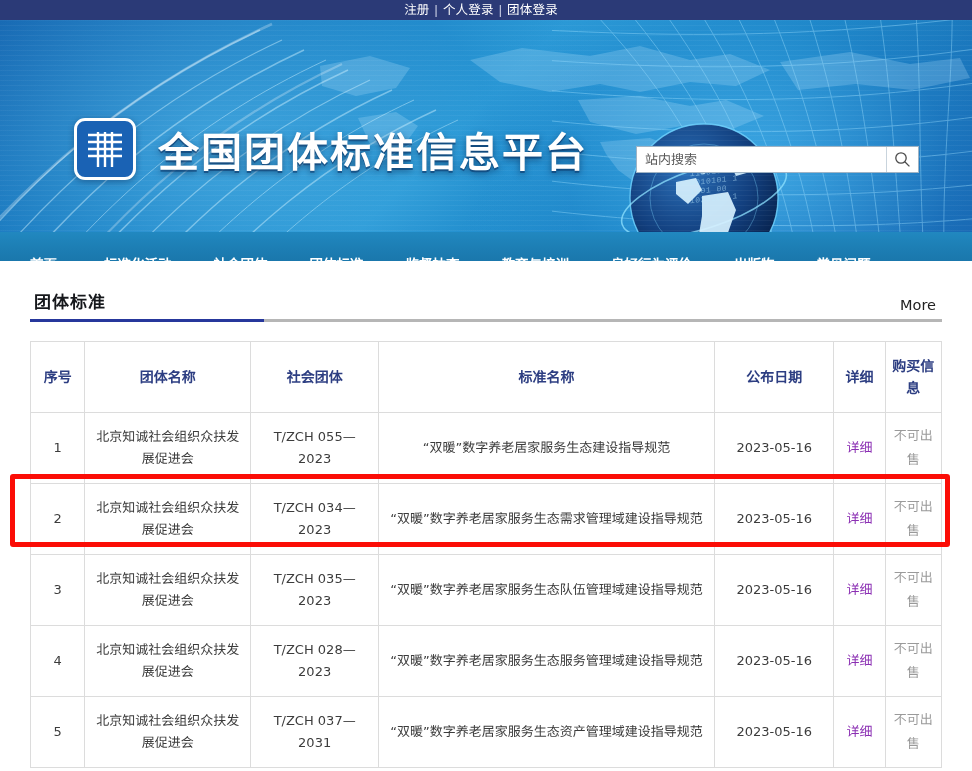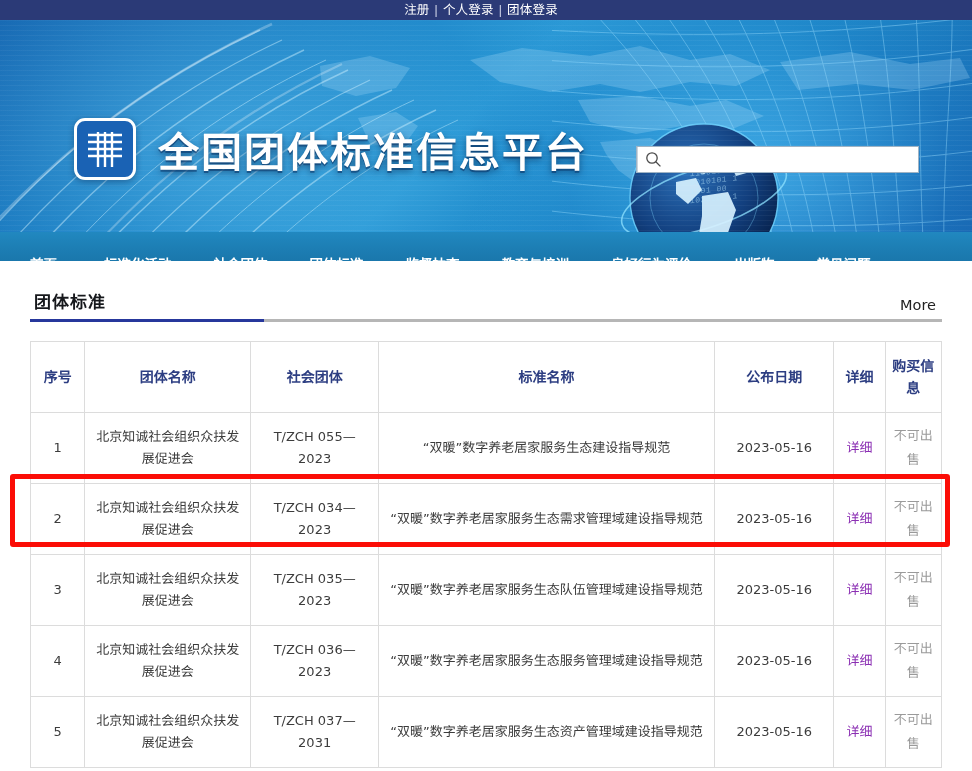--- a/index.html
+++ b/index.html
@@ -385,20 +385,21 @@
           <line x1="24" y1="14" x2="24" y2="49"></line>
           <line x1="31" y1="14" x2="31" y2="49"></line>
           <line x1="38" y1="14" x2="38" y2="49"></line>
         </g>
       </svg>
     </div>
     <div class="brand-title">全国团体标准信息平台</div>
   </div>
 
   <div class="searchbox">
+    <input type="text" value="" placeholder="站内搜索" style="">
     <button class="search-btn">
       <svg width="17" height="17" viewBox="0 0 17 17">
         <circle cx="7" cy="7" r="5.2" fill="none" stroke="#4b4b4b" stroke-width="1.3"></circle>
         <line x1="10.8" y1="10.8" x2="15.4" y2="15.4" stroke="#4b4b4b" stroke-width="1.3"></line>
       </svg>
     </button>
   </div>
 </div>
 
 <nav class="nav">
@@ -479,21 +480,21 @@
           <td>
             <a class="detail-link" href="#">详细</a>
           </td>
           <td>
             <span class="nosale">不可出售</span>
           </td>
         </tr>
         <tr>
           <td class="c-seq">4</td>
           <td class="c-org">北京知诚社会组织众扶发展促进会</td>
-          <td class="c-code">T/ZCH 036—2023</td>
+          <td class="c-code">T/ZCH 028—2023</td>
           <td class="c-name">“双暖”数字养老居家服务生态服务管理域建设指导规范</td>
           <td class="c-date">2023-05-16</td>
           <td>
             <a class="detail-link" href="#">详细</a>
           </td>
           <td>
             <span class="nosale">不可出售</span>
           </td>
         </tr>
         <tr>

